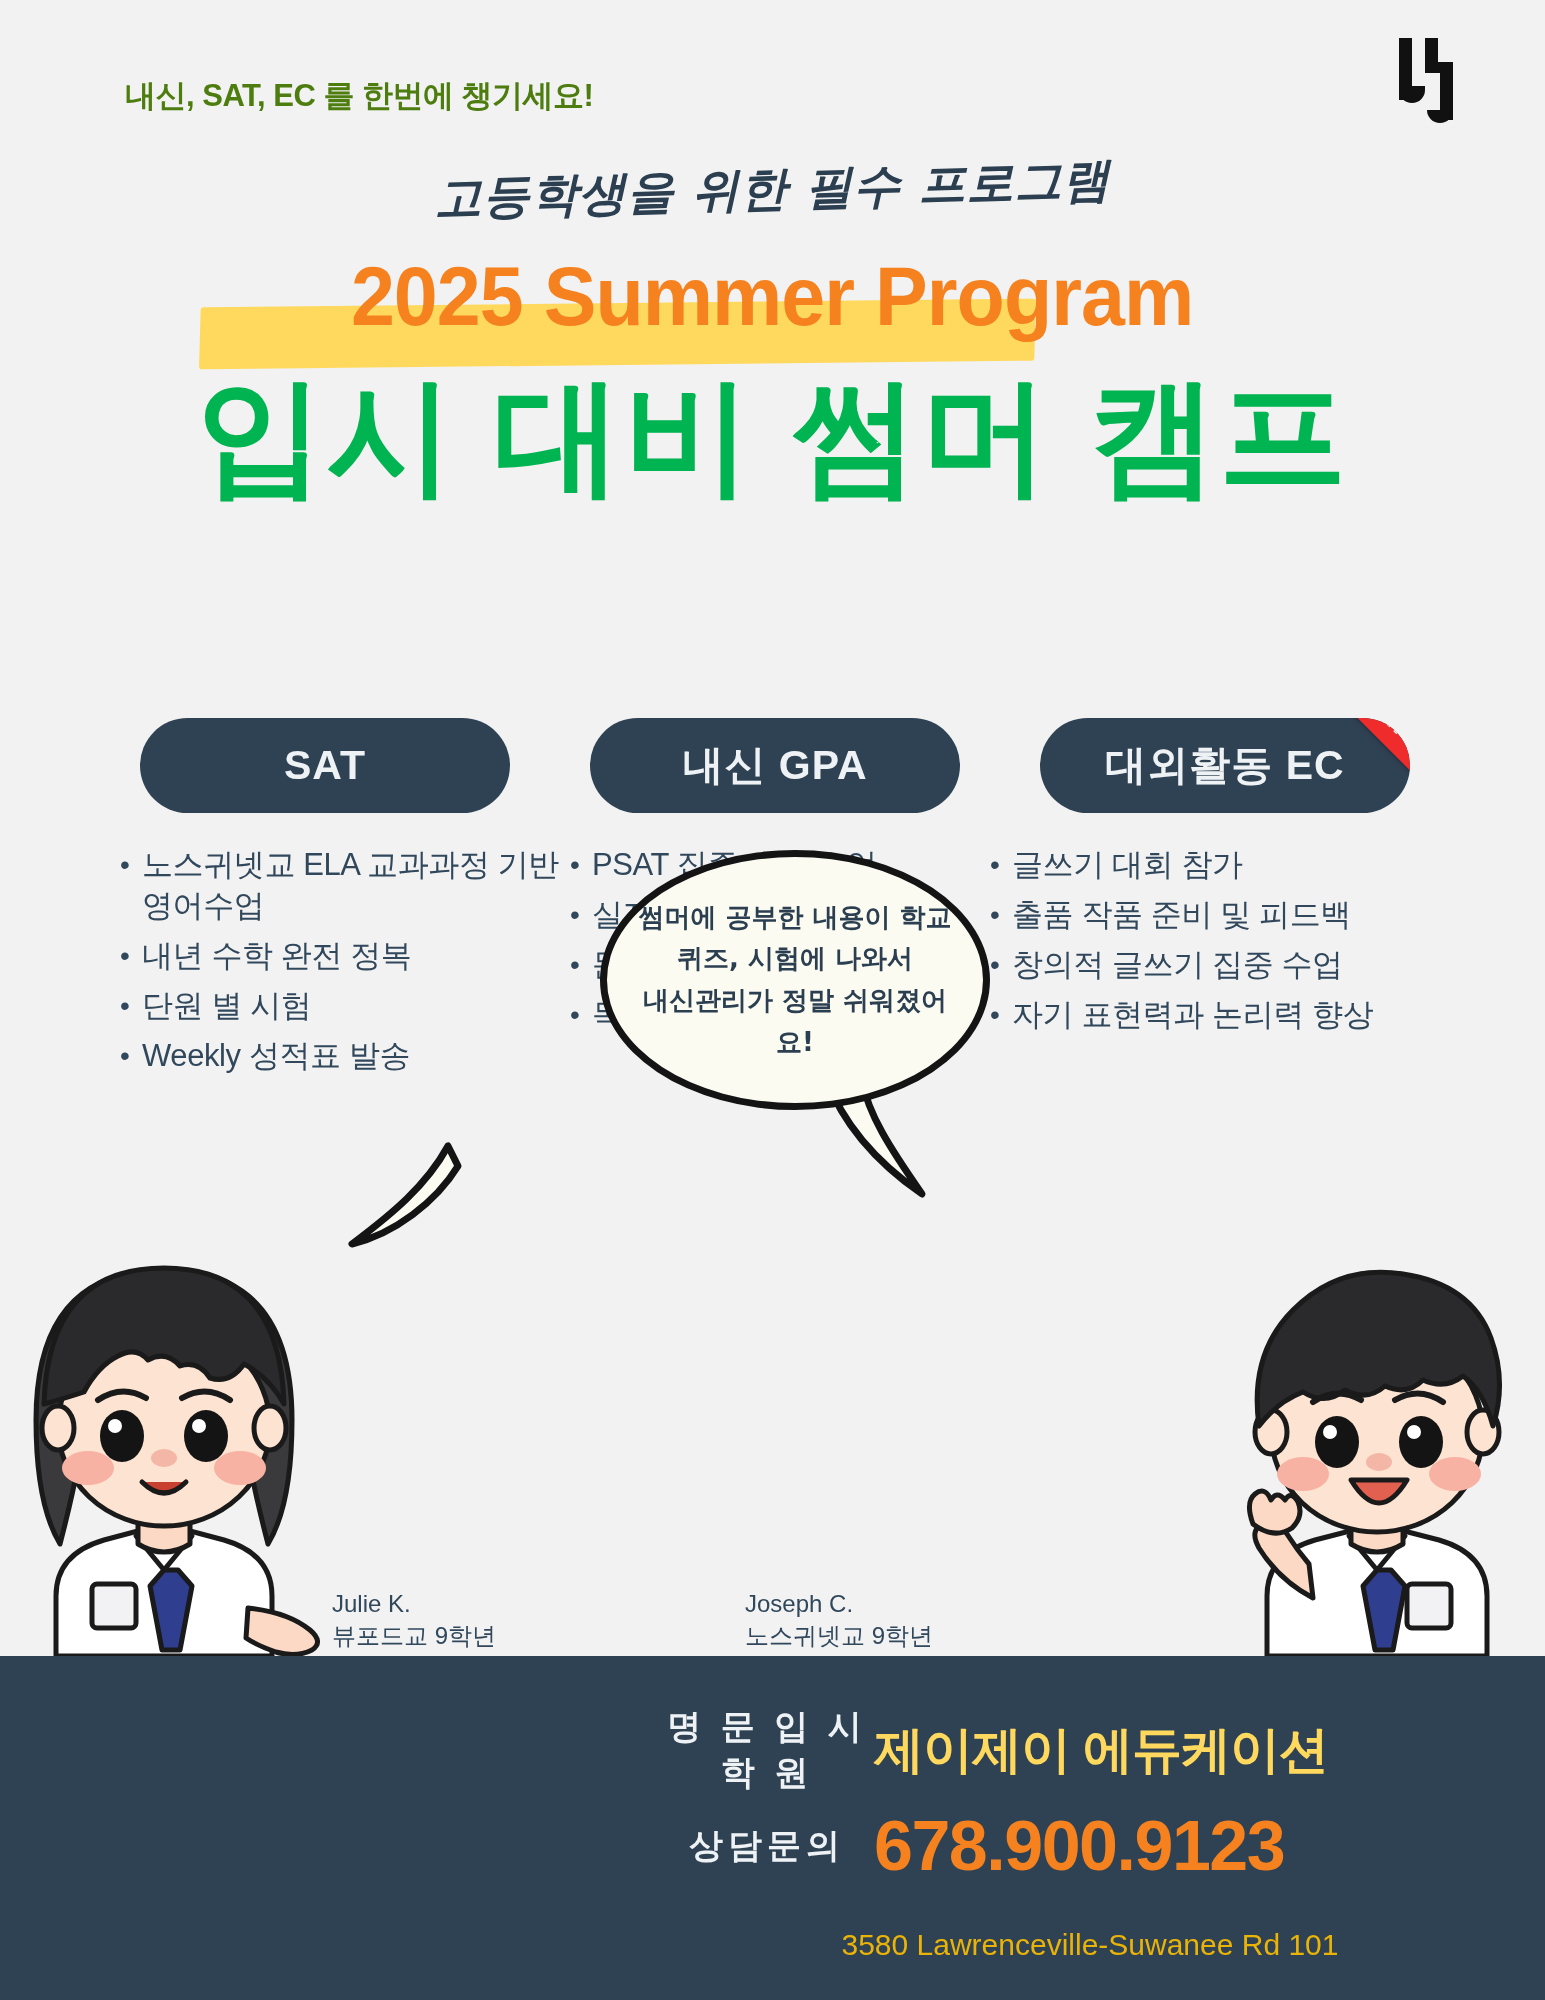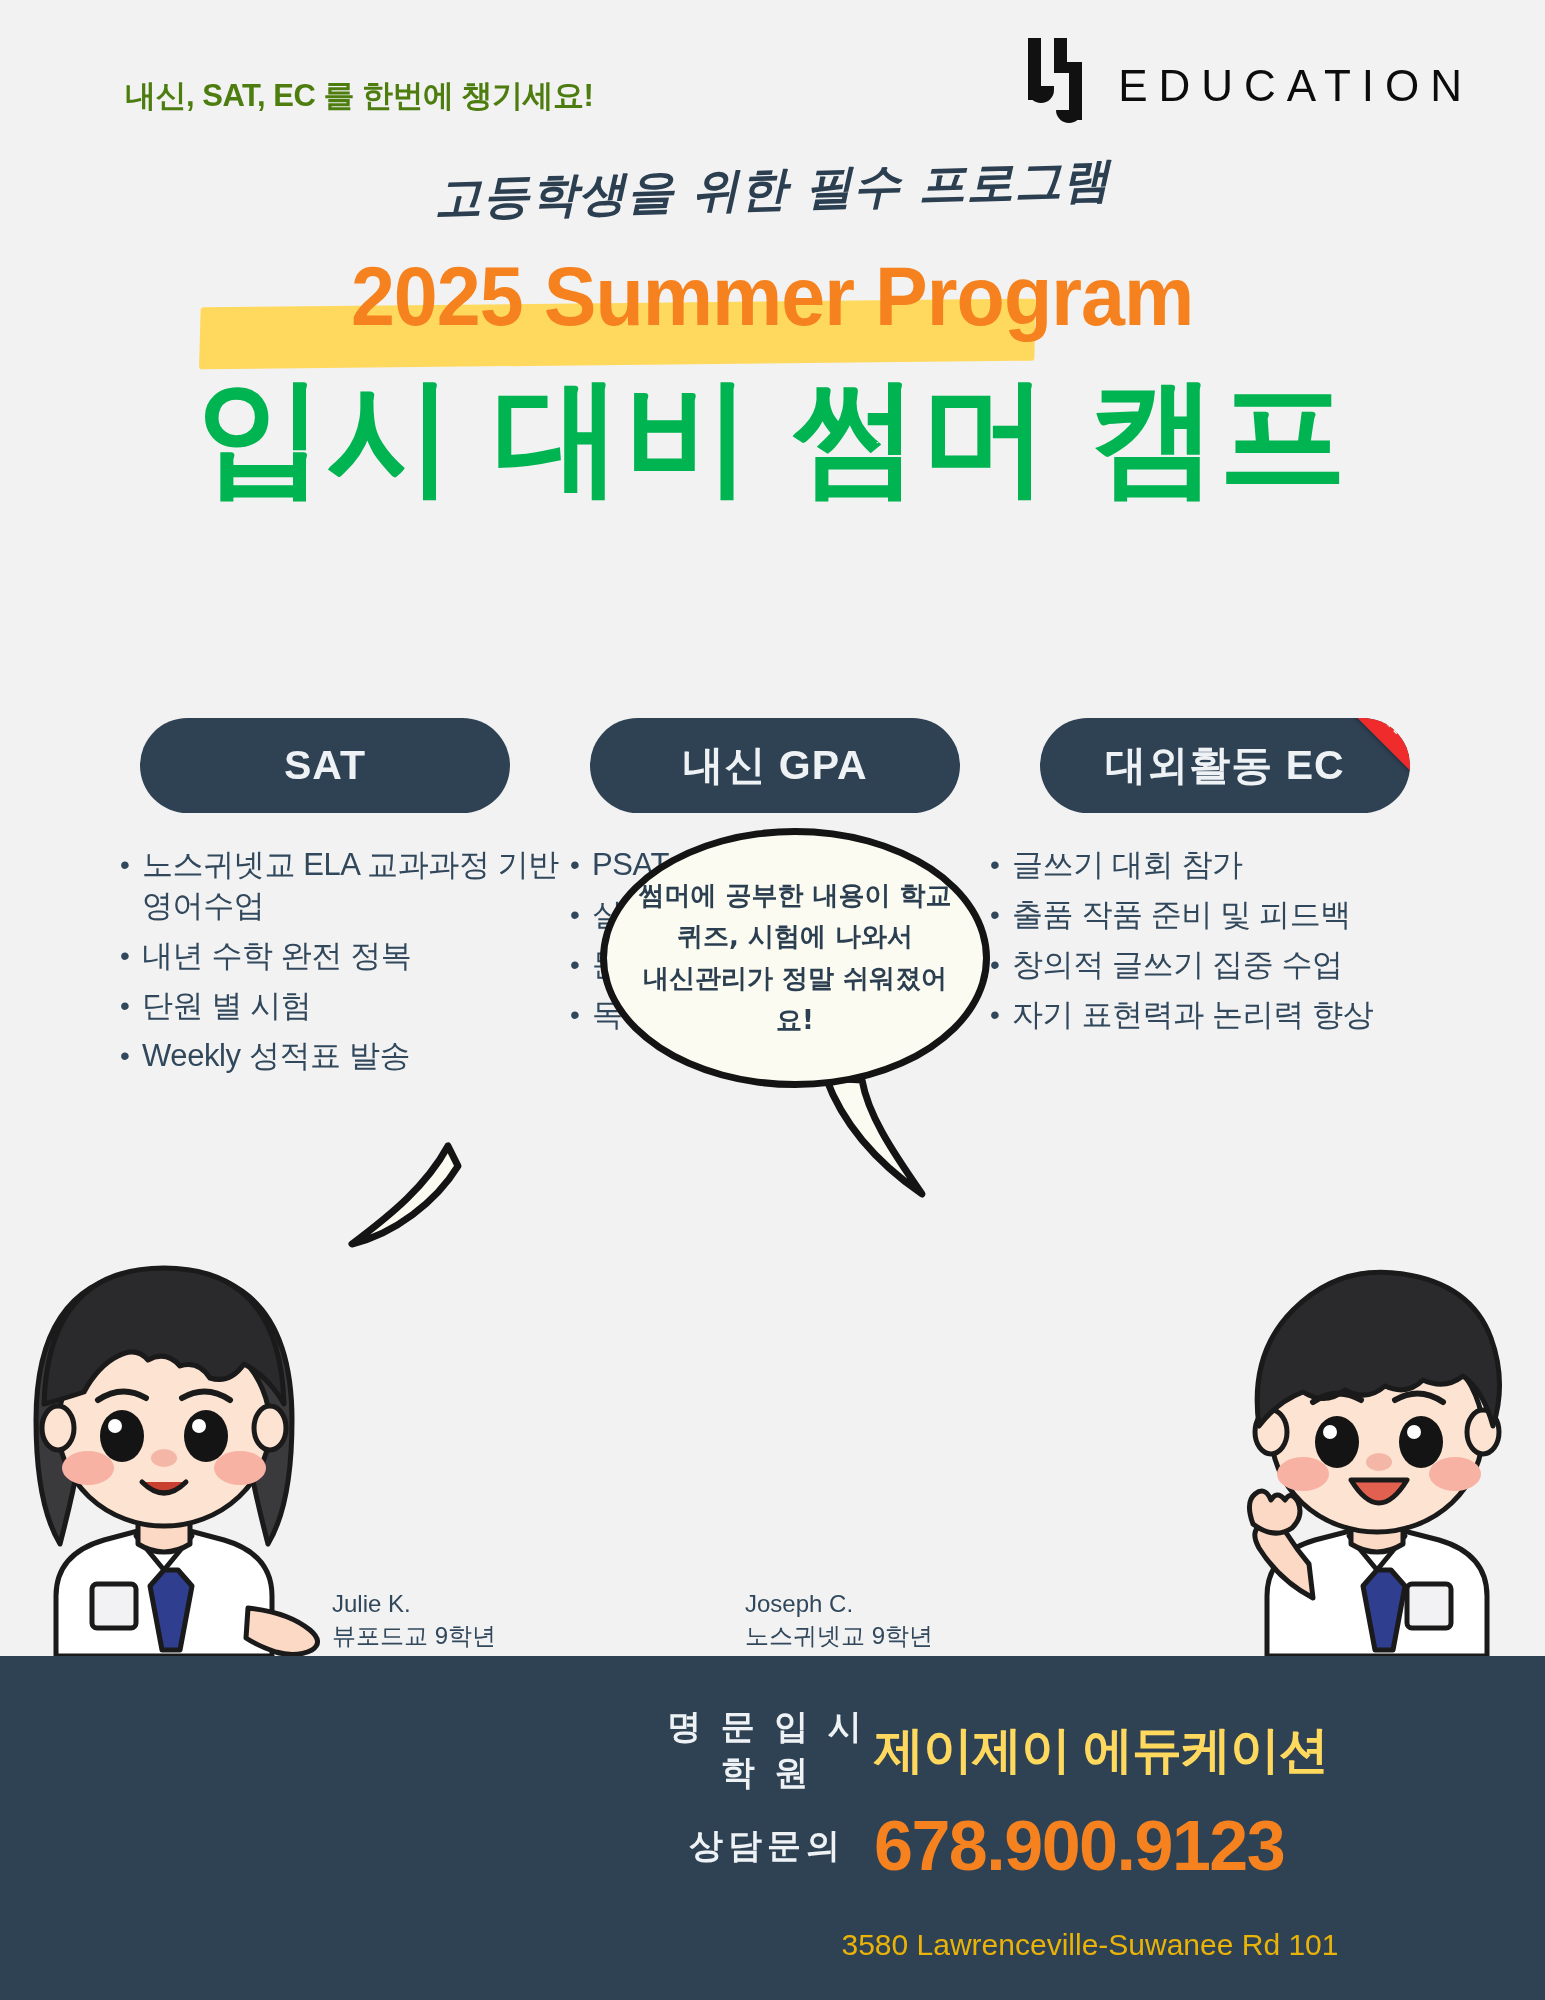--- a/index.html
+++ b/index.html
@@ -140,21 +140,21 @@
     font-family: "DejaVu Sans", sans-serif;
     font-weight: 700;
   }
   #bubble-left {
     left: 265px; top: 955px;
     width: 360px; height: 230px;
     font-size: 25px; line-height: 1.55;
     z-index: 5;
   }
   #bubble-right {
-    left: 600px; top: 828px;
+    left: 600px; top: 850px;
     width: 390px; height: 260px;
     font-size: 26px; line-height: 1.6;
     z-index: 5;
   }
   .bubble .inner { padding: 0 18px; }
   .tail { position: absolute; z-index: 4; }
 
   
   .caption {
     position: absolute;
@@ -215,21 +215,20 @@
     <span class="logo-mark">
       <svg width="78" height="92" viewBox="0 0 78 92">
         <rect x="4" y="0" width="13" height="62" fill="#111"></rect>
         <path d="M4 52 a13 13 0 0 0 26 0 v-4 h-13 v4 a0 0 0 0 1 -13 0 z" fill="#111"></path>
         <rect x="30" y="0" width="13" height="28" fill="#111"></rect>
         <rect x="30" y="24" width="28" height="11" fill="#111"></rect>
         <rect x="45" y="24" width="13" height="58" fill="#111"></rect>
         <path d="M32 72 a13 13 0 0 0 26 0 v-4 h-13 v4 a0 0 0 0 1 -13 0 z" fill="#111"></path>
       </svg>
     </span>
-    <span class="logo-word">EDUCATION</span>
   </div>
 
   <div class="script-line">고등학생을 위한 필수 프로그램</div>
 
   <div class="summer-wrap">
     <div class="highlight-bar"></div>
     <div class="summer-text">2025 Summer Program</div>
   </div>
 
   <div class="main-title">입시 대비 썸머 캠프</div>

